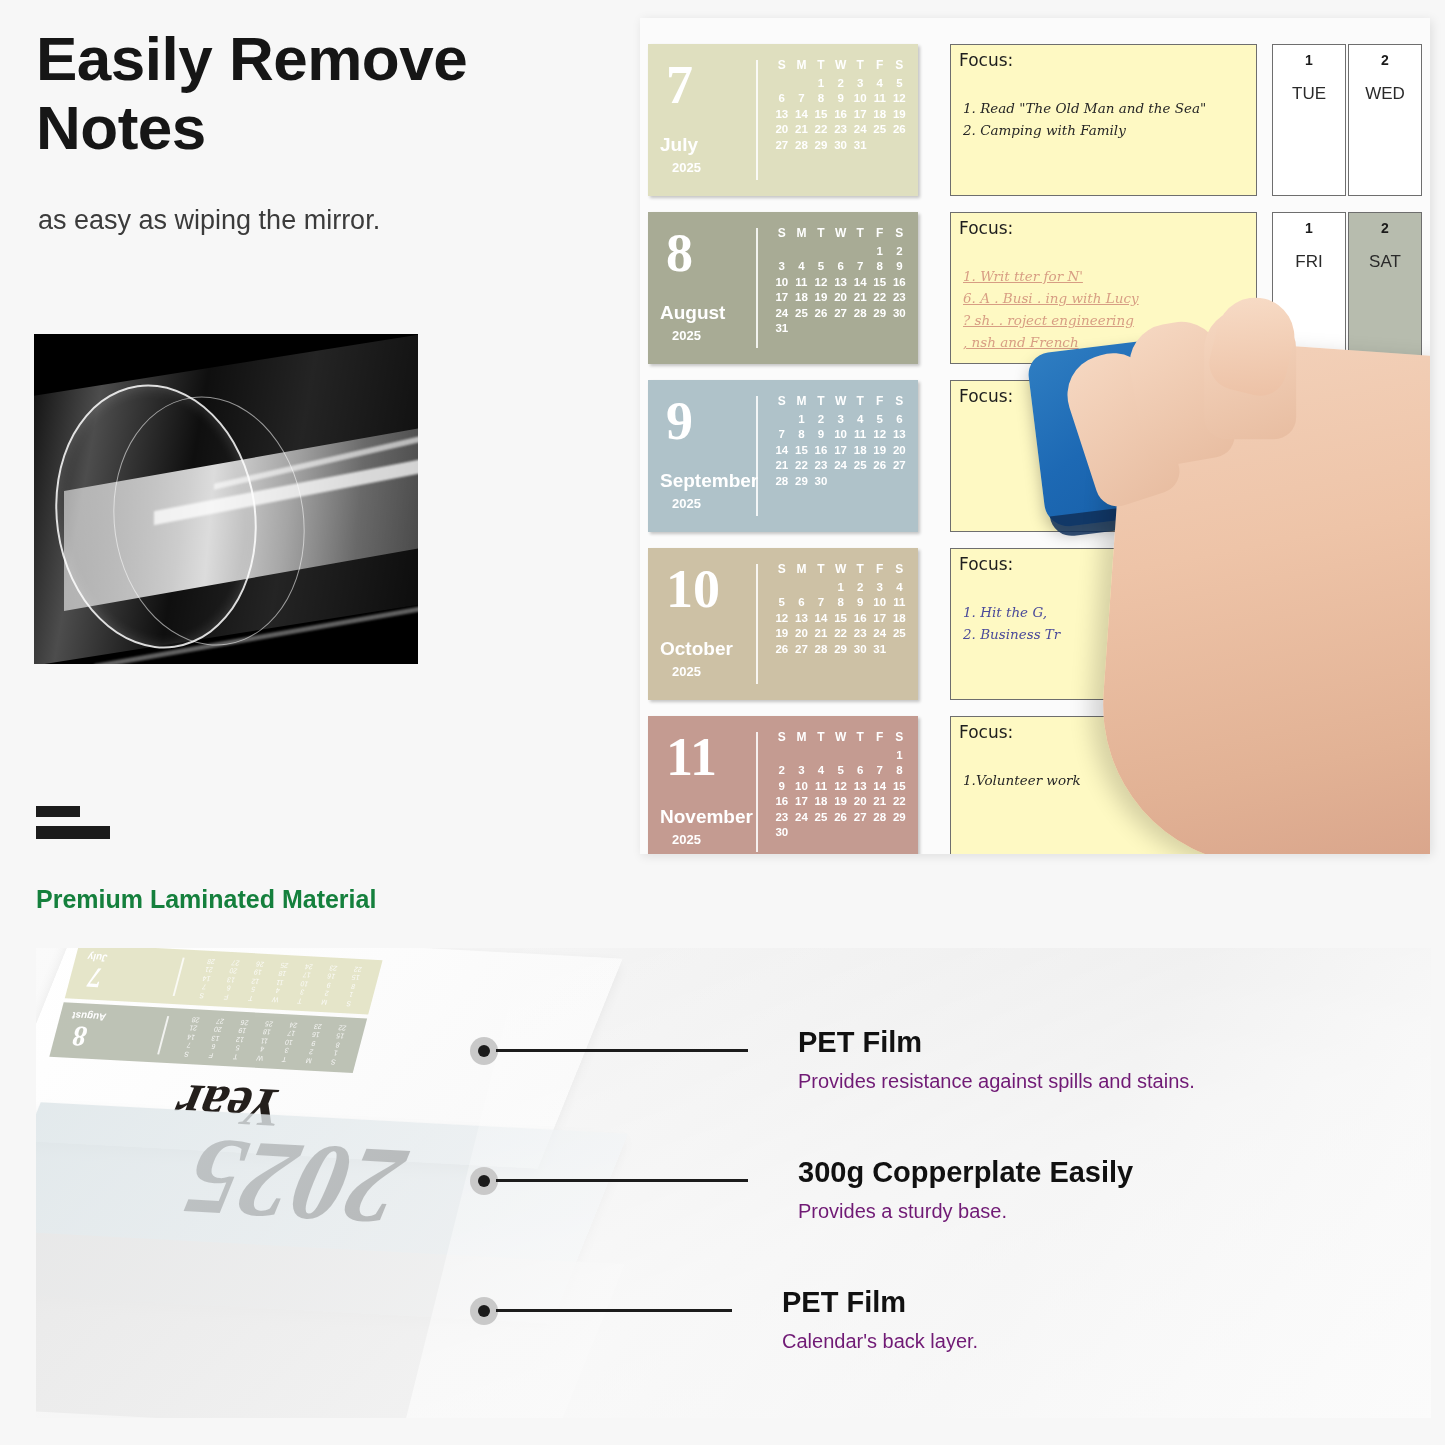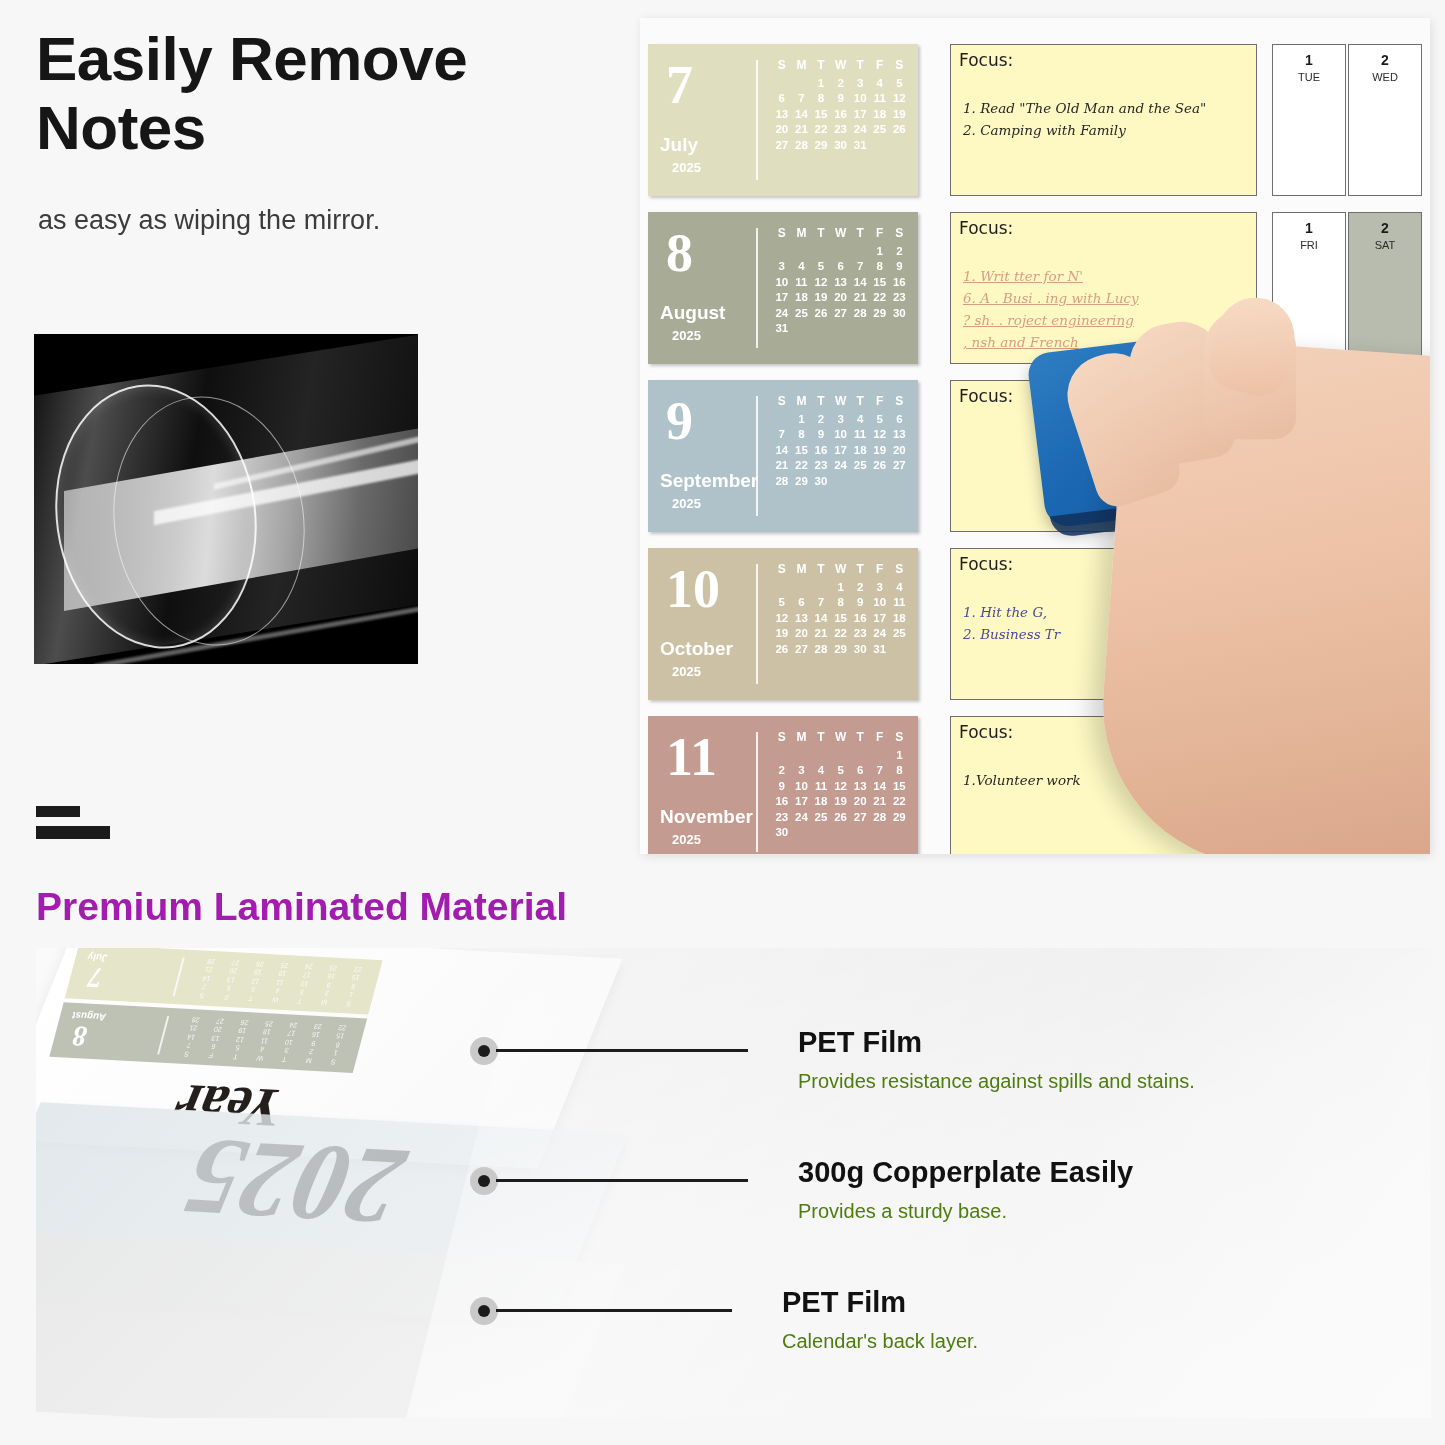--- a/index.html
+++ b/index.html
@@ -54,21 +54,21 @@
 
   
   #divider { position:absolute; left:36px; top:806px; }
   #divider .bar { background:#1b1b1b; margin-bottom:9px; }
   #bar-short { width:44px; height:11px; }
   #bar-long  { width:74px; height:13px; }
 
   
   #section-title {
     position:absolute; left:36px; top:885px;
-    font-size:39px; font-weight:bold; color:#a21caf;
+    font-size:25px; font-weight:bold; color:#15803d;
   }
 
   
   #calendar-panel {
     position:absolute; left:640px; top:18px; width:790px; height:836px;
     background:#fbfbfb;
     box-shadow:2px 2px 10px rgba(0,0,0,0.10);
     overflow:hidden;
   }
   .cal-row { position:absolute; left:8px; width:790px; height:155px; }
@@ -122,21 +122,21 @@
   .ink-red    { color:#c0665d;text-decoration:underline; }
   .ink-blue   { color:#4a4a9a; }
   .faded { opacity:0.62; }
 
   .day-col {
     position:absolute; top:0; width:74px; height:152px;
     background:#ffffff; border:1.4px solid #6e6e6e;
     text-align:center;
   }
   .day-col .d-num { font-size:14px; font-weight:bold; color:#1b1b1b; margin-top:7px; }
-  .day-col .d-dow { font-size:11px; color:#2a2a2a; margin-top:3px; }
+  .day-col .d-dow { font-size:17px; color:#2a2a2a; margin-top:16px; }
 
   
   #eraser {
     position:absolute; left:396px; top:325px; width:190px; height:175px;
     background:linear-gradient(150deg,#2f7ec2 0%, #1d69b4 45%, #155ba3 100%);
     border-radius:22px 30px 26px 24px;
     transform:rotate(-7deg);
     box-shadow:0 8px 16px rgba(0,0,0,0.28);
   }
   #eraser::after{
@@ -224,21 +224,21 @@
   #year-num { font-size:108px; font-weight:bold; line-height:0.86; }
   #year-word { font-size:54px; font-weight:bold; margin-left:150px; line-height:0.9; }
 
   
   .callout { position:absolute; }
   .cal-dot-wrap { position:absolute; left:0; top:-13px; width:28px; height:28px;
     border-radius:50%; background:#c9c9c9; display:flex; align-items:center; justify-content:center; }
   .cal-dot { width:12px; height:12px; border-radius:50%; background:#1c1c1c; }
   .cal-line { position:absolute; left:26px; top:-1px; height:2.5px; background:#1c1c1c; }
   .callout-title { position:absolute; font-size:29px; font-weight:bold; color:#111; white-space:nowrap; }
-  .callout-desc  { position:absolute; font-size:20px; color:#4d7c0f; white-space:nowrap; }
+  .callout-desc  { position:absolute; font-size:20px; color:#701a75; white-space:nowrap; }
 
   #co1 { left:470px; top:1050px; }
   #co2 { left:470px; top:1180px; }
   #co3 { left:470px; top:1310px; }
 </style>
 </head>
 <body>
 
 <div id="headline">Easily Remove Notes</div>
 <div id="subhead">as easy as wiping the mirror.</div>

